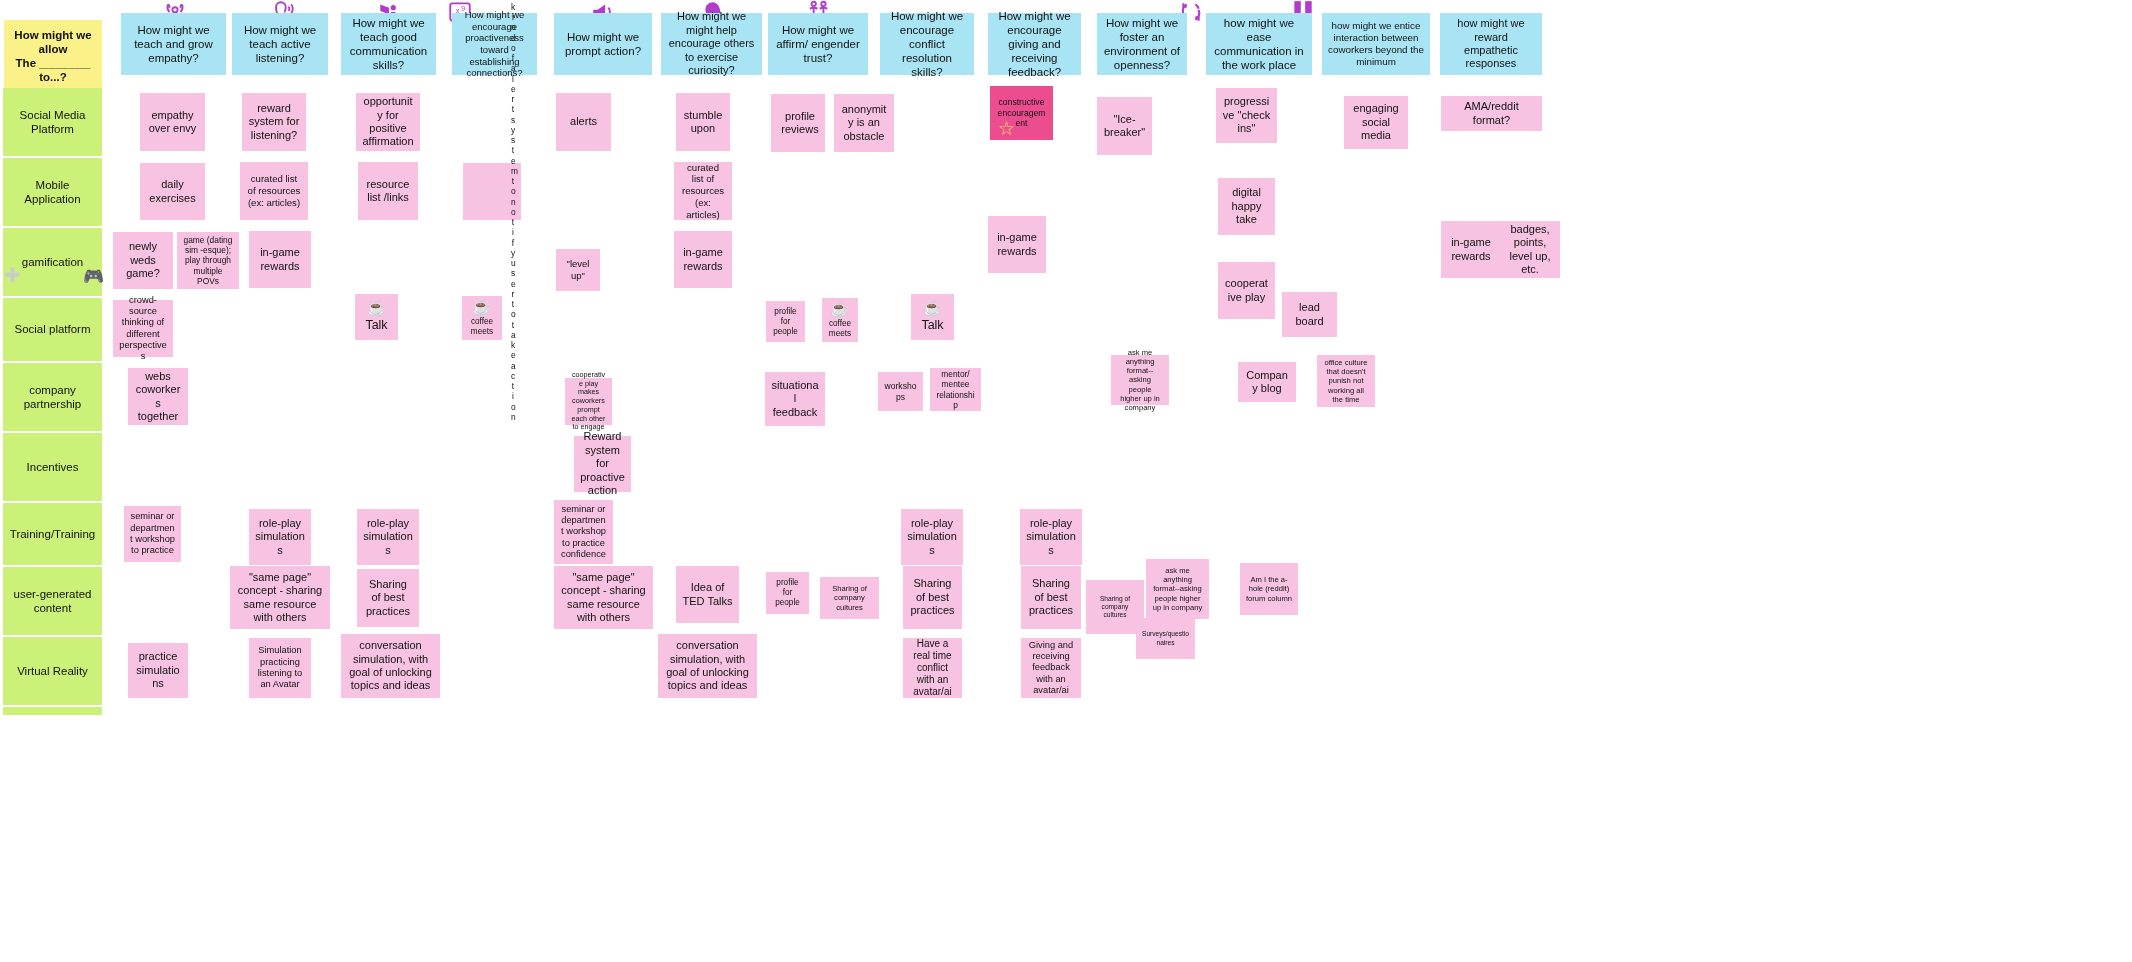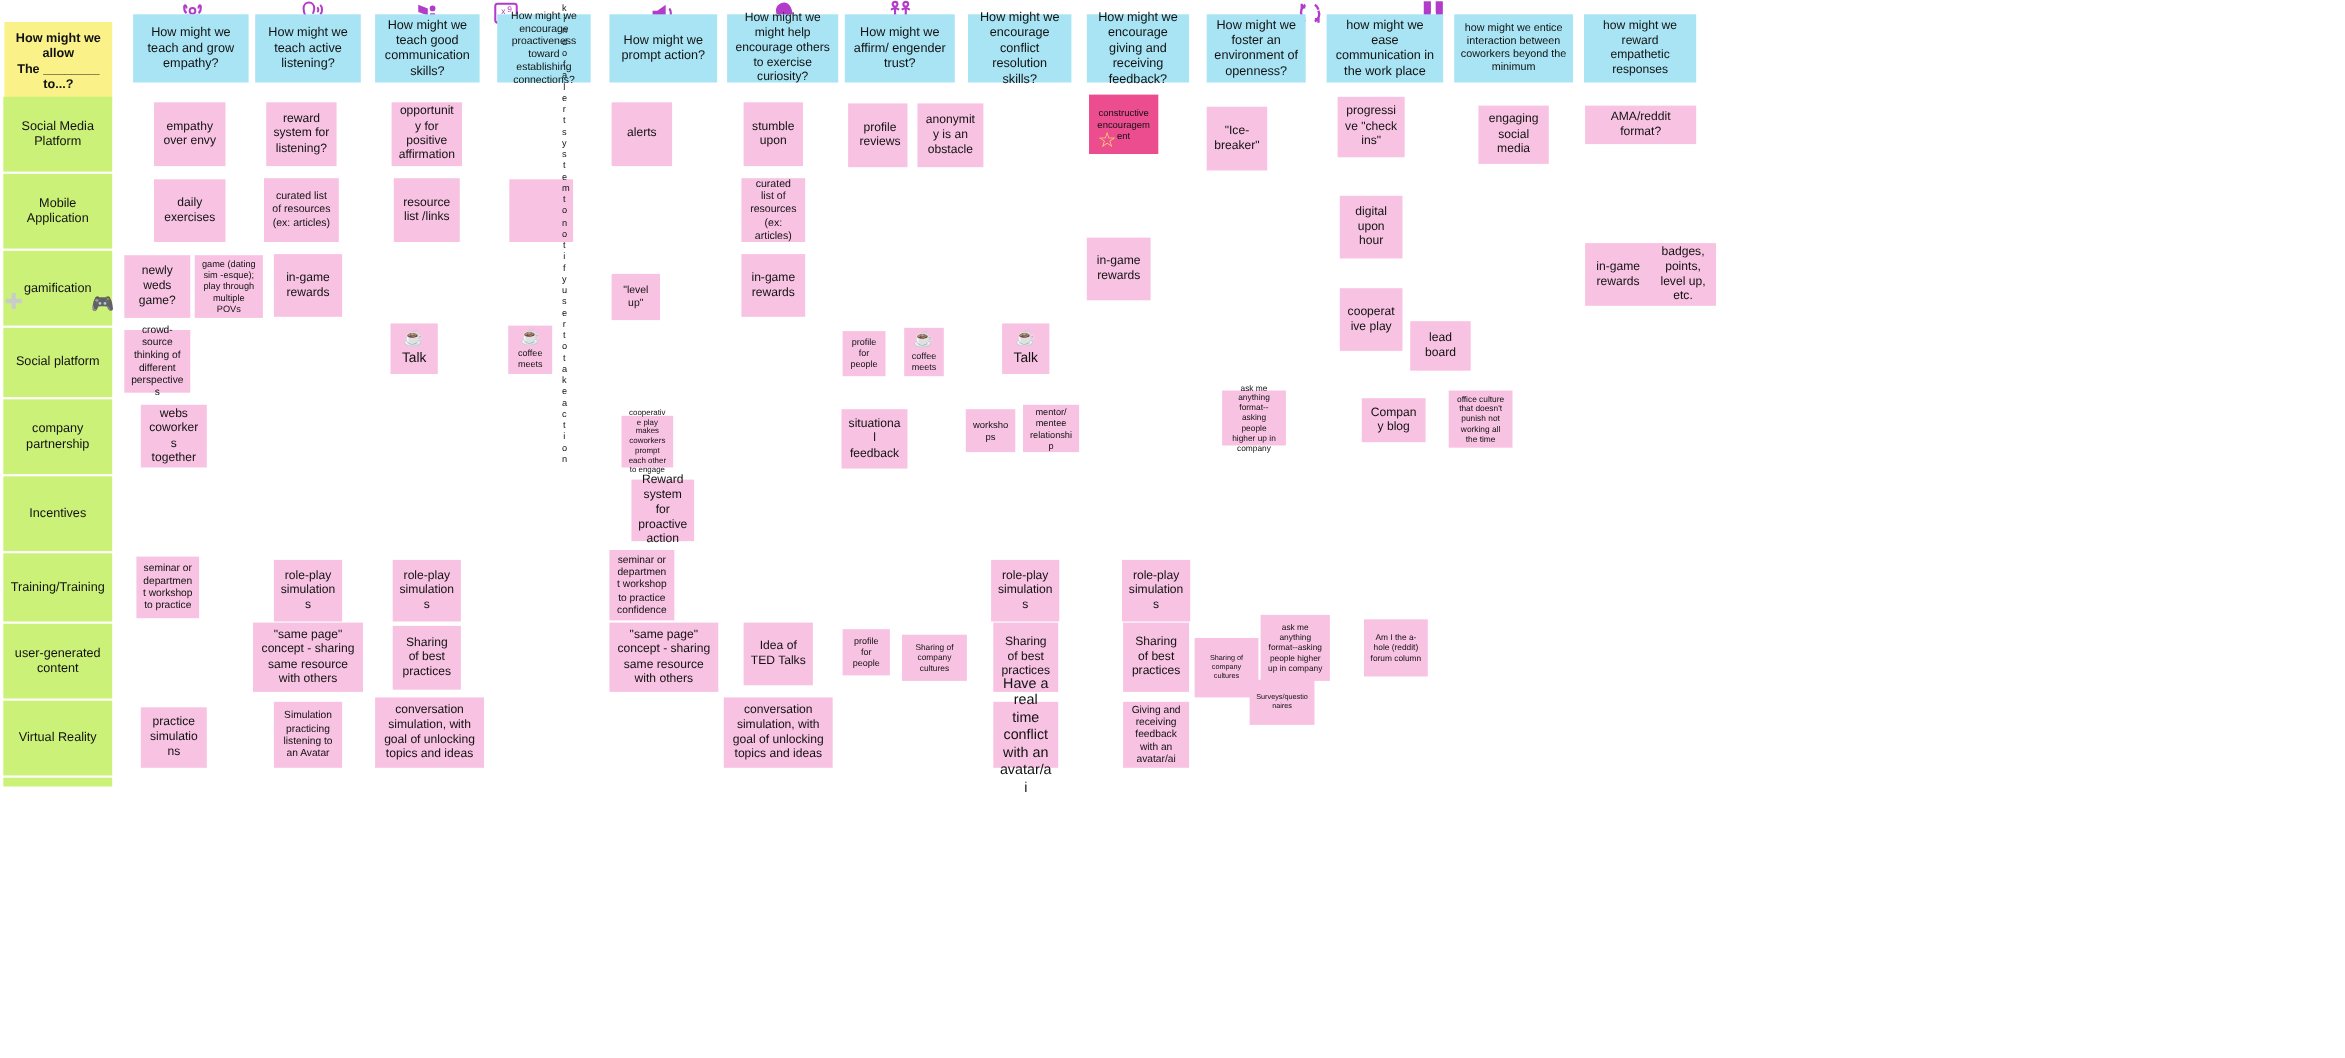--- a/index.html
+++ b/index.html
@@ -259,21 +259,21 @@
     <span class="txt">daily exercises</span></div>
   <div class="note pink" style="left:240px;top:162px;width:68px;height:58px;font-size:9.6px;">
     <span class="txt">curated list of resources (ex: articles)</span></div>
   <div class="note pink" style="left:358px;top:162px;width:60px;height:58px;font-size:11px;">
     <span class="txt">resource list /links</span></div>
   <div class="note pink" style="left:463px;top:163px;width:58px;height:57px;font-size:8.4px;padding-left:48px;">
     <span class="txt">Some kind of alert system to notify user to take action</span></div>
   <div class="note pink" style="left:674px;top:162px;width:58px;height:58px;font-size:9.6px;">
     <span class="txt">curated list of resources (ex: articles)</span></div>
   <div class="note pink" style="left:1218px;top:178px;width:57px;height:57px;font-size:11px;">
-    <span class="txt">digital upon hour</span></div>
+    <span class="txt">digital happy take</span></div>
 
   <div class="note pink" style="left:113px;top:232px;width:60px;height:57px;font-size:11px;">
     <span class="txt">newly weds game?</span></div>
   <div class="note pink" style="left:177px;top:232px;width:62px;height:57px;font-size:8.4px;">
     <span class="txt">game (dating sim -esque); play through multiple POVs</span></div>
   <div class="note pink" style="left:249px;top:231px;width:62px;height:57px;font-size:11px;">
     <span class="txt">in-game rewards</span></div>
   <div class="note pink" style="left:556px;top:249px;width:44px;height:42px;font-size:9.5px;">
     <span class="txt">"level up"</span></div>
   <div class="note pink" style="left:674px;top:231px;width:58px;height:57px;font-size:11px;">
@@ -365,18 +365,18 @@
     <span class="txt">Surveys/questionaires</span></div>
 
   <div class="note pink" style="left:128px;top:643px;width:60px;height:55px;font-size:11px;">
     <span class="txt">practice simulations</span></div>
   <div class="note pink" style="left:249px;top:638px;width:62px;height:60px;font-size:9.3px;">
     <span class="txt">Simulation practicing listening to an Avatar</span></div>
   <div class="note pink" style="left:341px;top:634px;width:99px;height:64px;font-size:11px;">
     <span class="txt">conversation simulation, with goal of unlocking topics and ideas</span></div>
   <div class="note pink" style="left:658px;top:634px;width:99px;height:64px;font-size:11px;">
     <span class="txt">conversation simulation, with goal of unlocking topics and ideas</span></div>
-  <div class="note pink" style="left:903px;top:638px;width:59px;height:60px;font-size:13px;">
+  <div class="note pink" style="left:903px;top:638px;width:59px;height:60px;font-size:10px;">
     <span class="txt">Have a real time conflict with an avatar/ai</span></div>
   <div class="note pink" style="left:1021px;top:638px;width:60px;height:60px;font-size:9.3px;">
     <span class="txt">Giving and receiving feedback with an avatar/ai</span></div>
 
 </div>
 
 </body></html>

